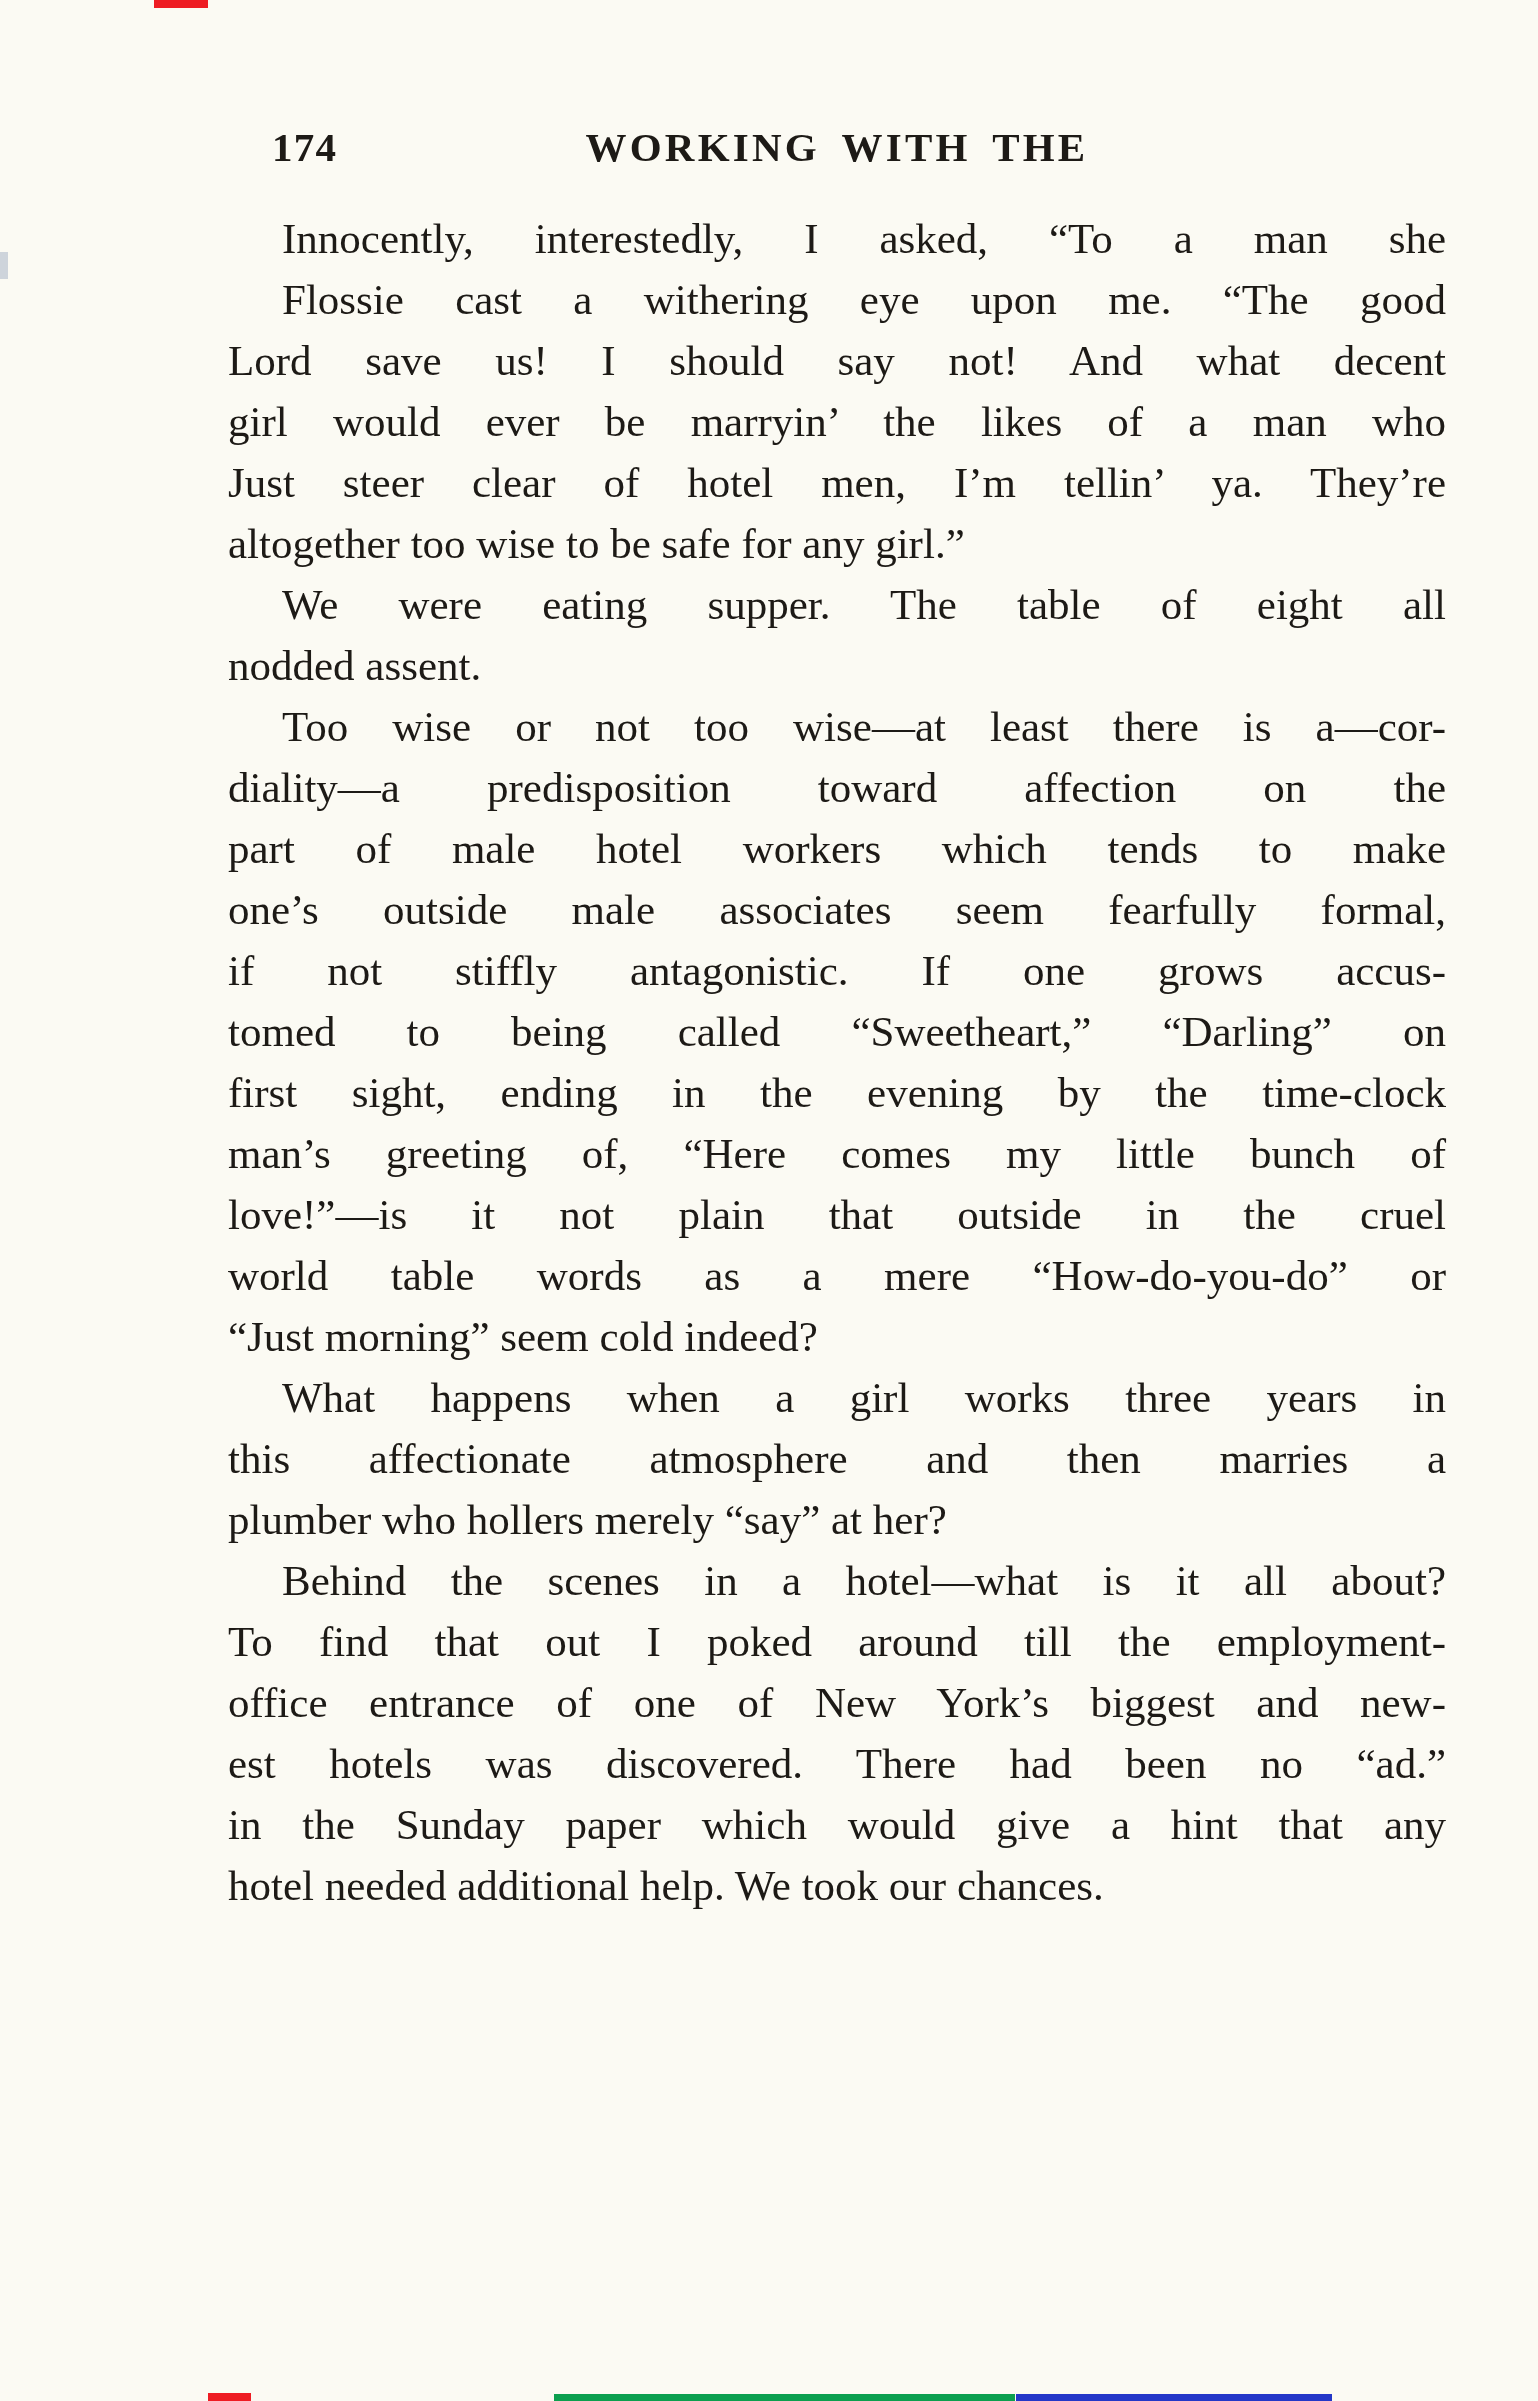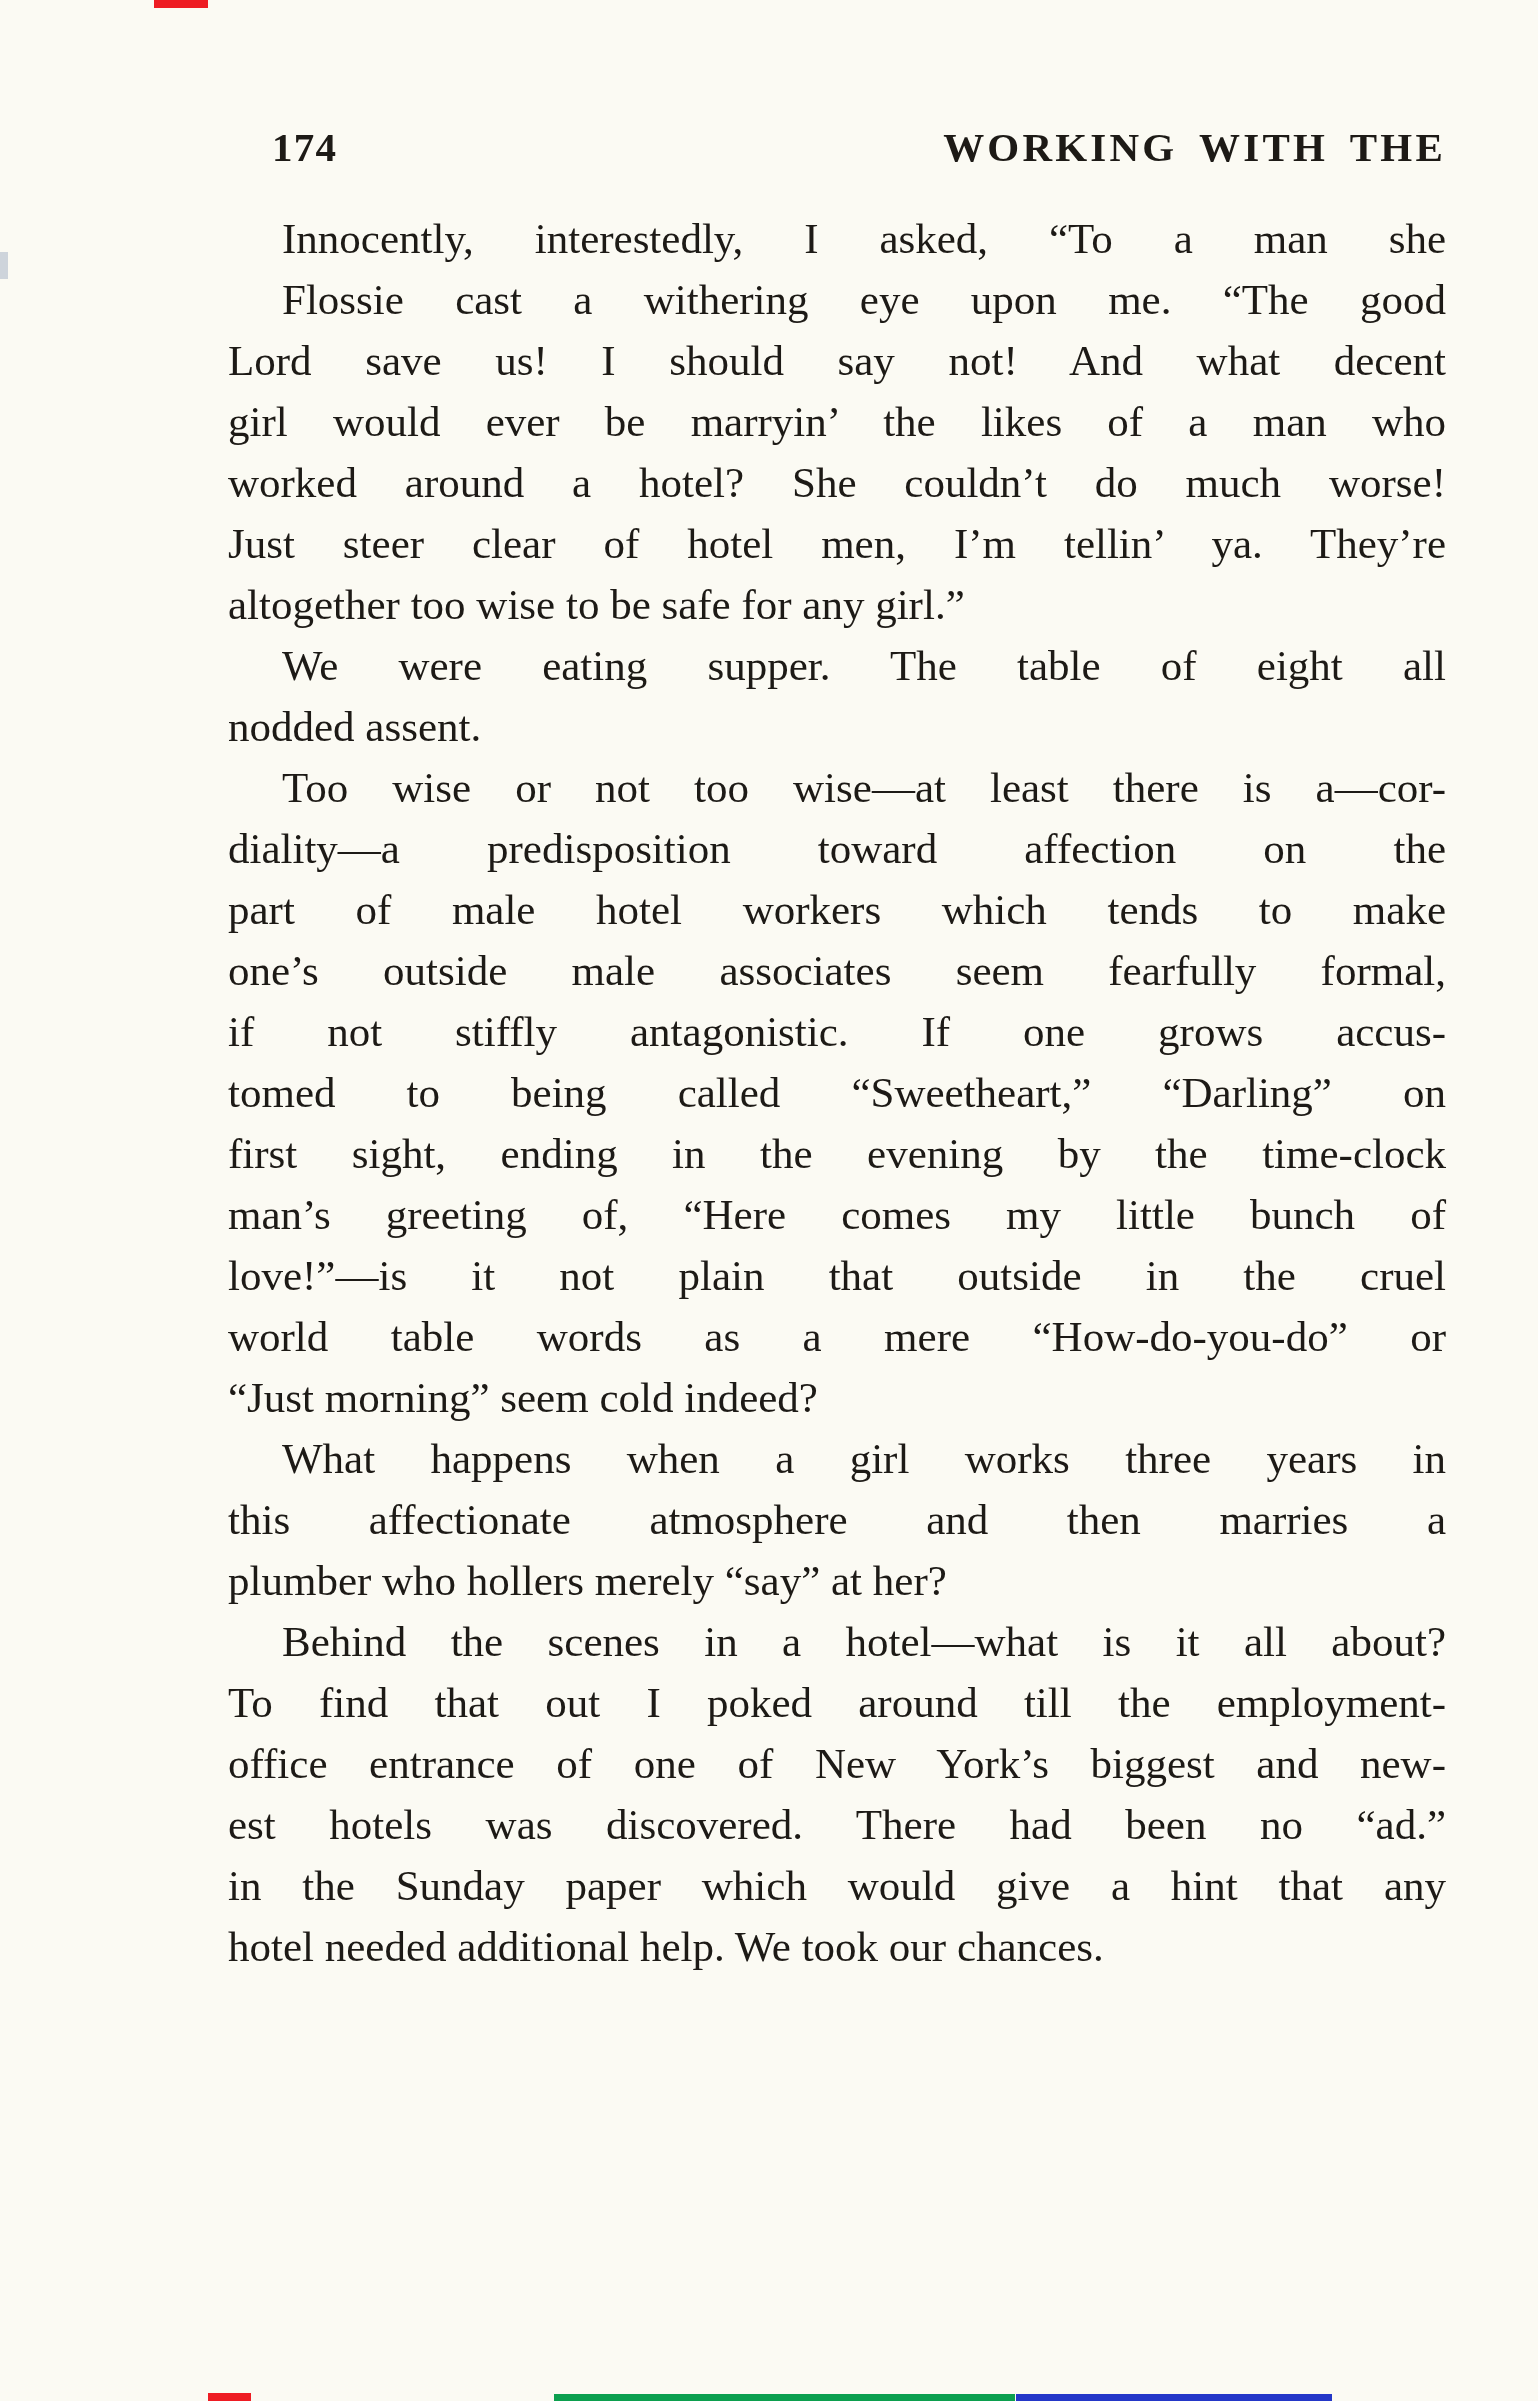--- a/index.html
+++ b/index.html
@@ -31,21 +31,21 @@
   }
   .folio {
     position: absolute;
     left: 44px;
     top: 0;
     font-weight: 700;
     letter-spacing: 1.3px;
   }
   .head-title {
     display: block;
-    text-align: right;
+    text-align: center;
     font-weight: 700;
     letter-spacing: 3.2px;
     word-spacing: 9px;
   }
   .text-block {
     margin-top: 30px;
     font-size: 43px;
     line-height: 61px;
   }
   .para {
@@ -93,21 +93,20 @@
     <main class="text-block">
 
       <p class="para">
         <span class="line first">Innocently, interestedly, I asked, “To a man she</span>
       </p>
 
       <p class="para">
         <span class="line first">Flossie cast a withering eye upon me. “The good</span>
         <span class="line">Lord save us! I should say not! And what decent</span>
         <span class="line">girl would ever be marryin’ the likes of a man who</span>
-        <span class="line">worked around a hotel? She couldn’t do much worse!</span>
         <span class="line">Just steer clear of hotel men, I’m tellin’ ya. They’re</span>
         <span class="line last">altogether too wise to be safe for any girl.”</span>
       </p>
 
       <p class="para">
         <span class="line first">We were eating supper. The table of eight all</span>
         <span class="line last">nodded assent.</span>
       </p>
 
       <p class="para">

